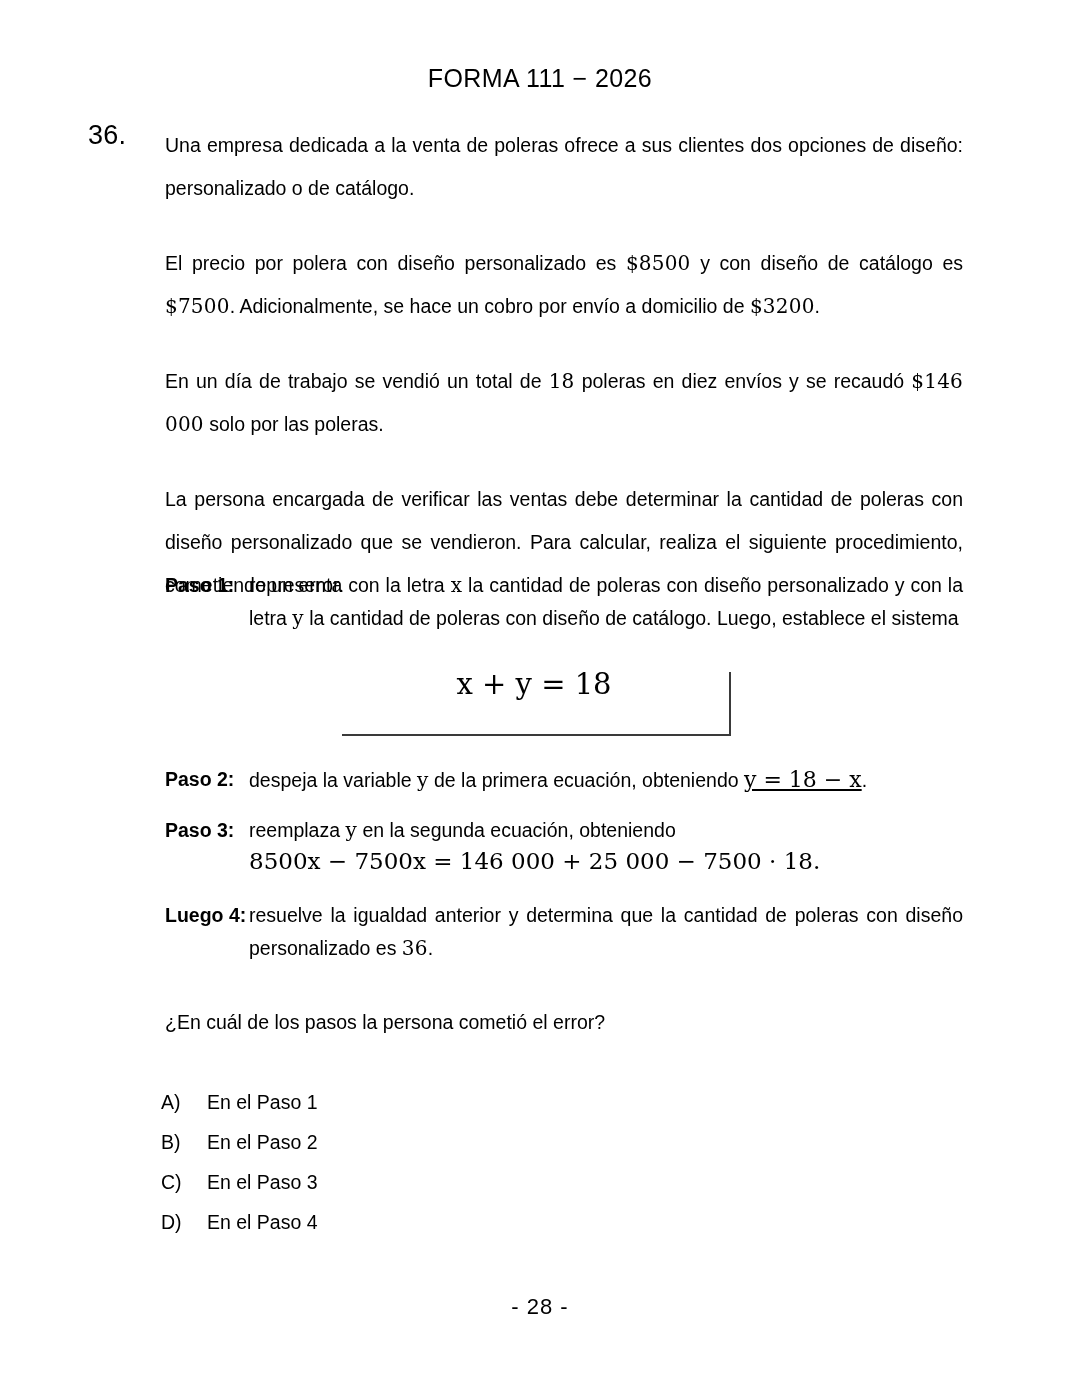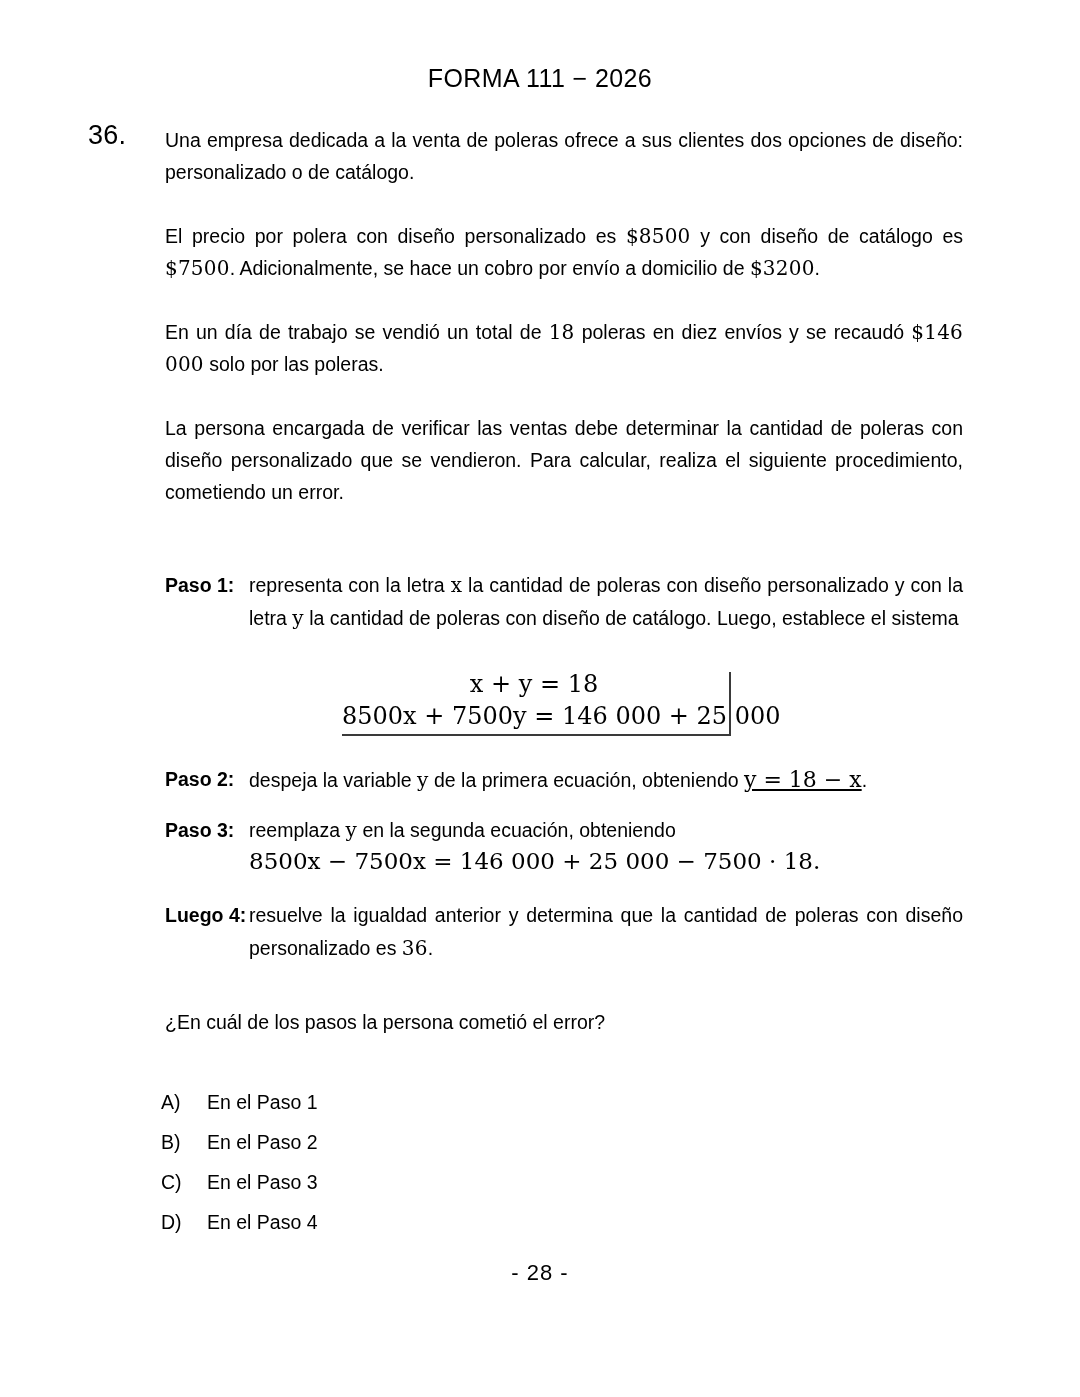--- a/index.html
+++ b/index.html
@@ -44,21 +44,21 @@
   .body-col {
     position: absolute;
     left: 165px;
     top: 124px;
     width: 798px;
   }
 
   p.para {
     margin: 0 0 32px 0;
     font-size: 19.5px;
-    line-height: 32px;
+    line-height: 43px;
     text-align: justify;
     text-justify: inter-word;
   }
   p.para:last-child { margin-bottom: 0; }
 
   
   .m {
     font-family: "DejaVu Serif", "Liberation Serif", serif;
     font-size: 20px;
     letter-spacing: 0.2px;
@@ -91,21 +91,21 @@
 
   
   .system {
     position: absolute;
     left: 342px;
     top: 668px;
     width: 388px;
   }
   .system .eqs {
     font-family: "DejaVu Serif", "Liberation Serif", serif;
-    font-size: 24px;
+    font-size: 29px;
     line-height: 32px;
     text-align: center;
     padding-right: 4px;
   }
   .system .eq1 { text-align: center; }
   .system .eq2 { text-align: center; white-space: nowrap; }
   .system .v-rule {
     position: absolute;
     right: -1px;
     top: 4px;
@@ -153,21 +153,21 @@
     align-items: baseline;
     height: 40px;
     font-size: 19.5px;
   }
   .option .letter { width: 46px; }
   .option .otext { }
 
   
   .footer {
     position: absolute;
-    top: 1260px;
+    top: 1294px;
     left: 0;
     width: 1080px;
     text-align: center;
     font-size: 22px;
     letter-spacing: 1px;
   }
 </style>
 </head>
 <body>
 
@@ -190,21 +190,20 @@
   </div>
 
   <div class="paso" style="top:569px;">
     <span class="label">Paso 1:</span>
     <div class="content"><span>representa con la letra </span><span class="m">x</span><span> la cantidad de poleras con diseño personalizado y con la letra </span><span class="m">y</span><span> la cantidad de poleras con diseño de catálogo. Luego, establece el sistema</span></div>
   </div>
 
   <div class="system">
     <div class="eqs">
       <div class="eq1">x + y = 18</div>
-      <div class="eq2">8500x + 7500y = 146 000 + 25 000</div>
     </div>
     <div class="v-rule"></div>
     <div class="h-rule"></div>
   </div>
 
   <div class="paso" style="top:763px;">
     <span class="label">Paso 2:</span>
     <div class="content nojust"><span>despeja la variable </span><span class="m">y</span><span> de la primera ecuación, obteniendo </span><span class="m-lg">y = 18 − x</span><span>.</span></div>
   </div>
 

